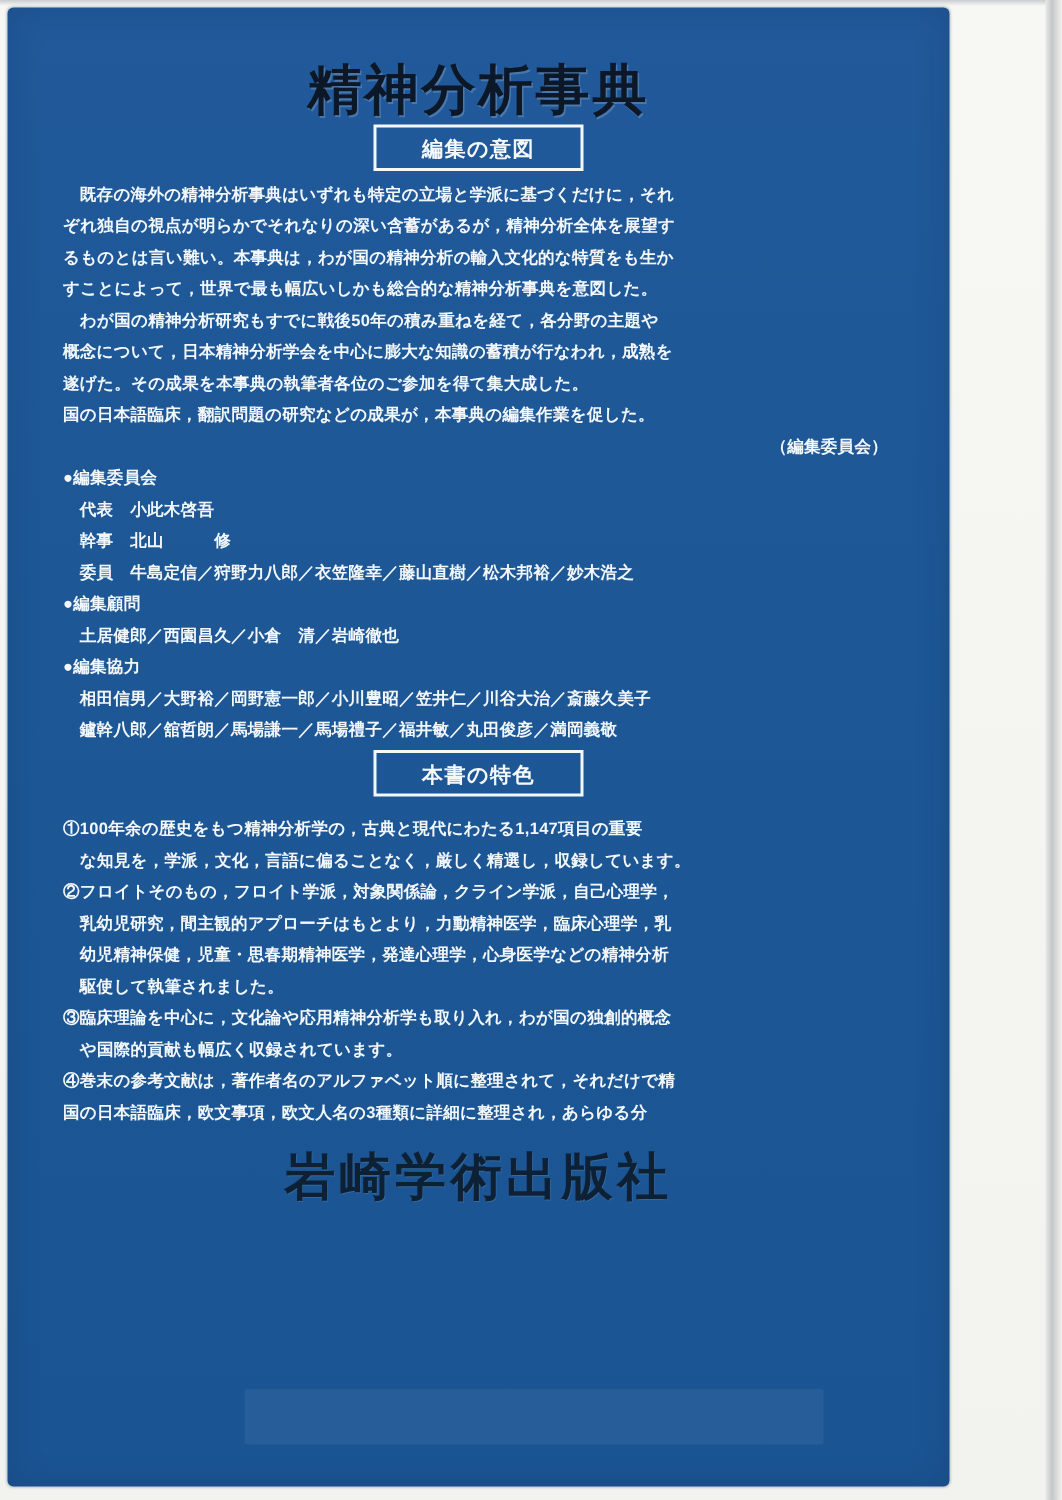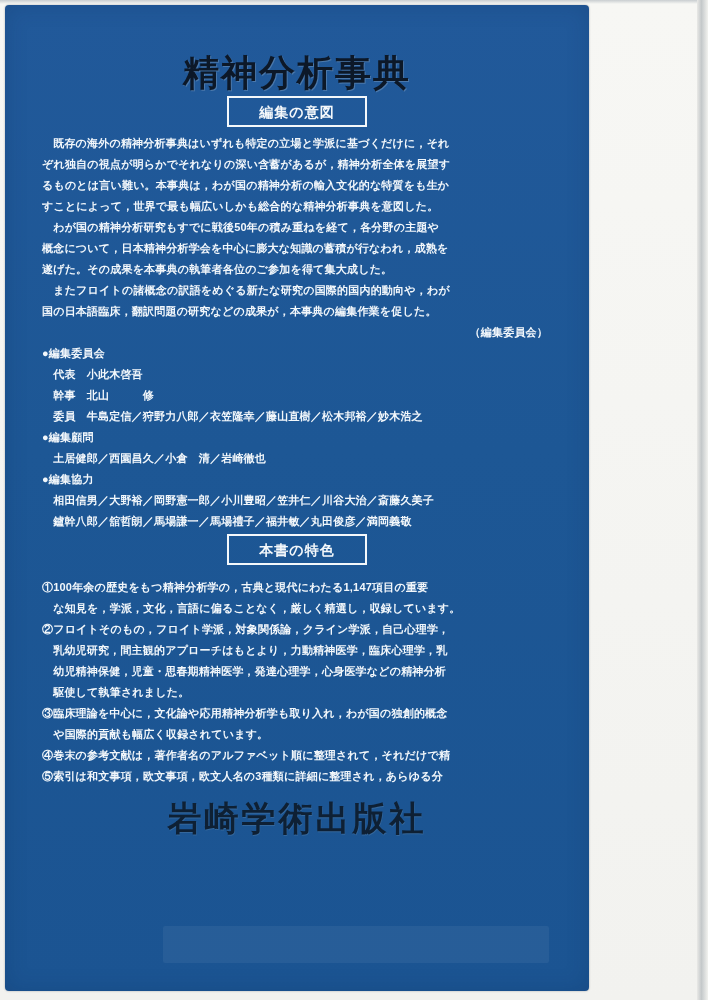--- a/index.html
+++ b/index.html
@@ -12,28 +12,28 @@
     width: 708px;
     height: 1000px;
     background: linear-gradient(180deg, #c9cdd0 0%, #f7f7f4 4px, #f2f2ef 100%);
     overflow: hidden;
     font-family: "Liberation Sans", sans-serif;
   }
   .cover {
     position: absolute;
     left: 5px;
     top: 5px;
-    width: 584px;
+    width: 628px;
     height: 986px;
     background: linear-gradient(180deg, #21599a 0%, #1d5795 45%, #1b5492 100%);
     border-radius: 4px;
     box-shadow: 0 0 2px rgba(60,70,80,0.45), inset 0 0 22px rgba(10,35,70,0.18);
     overflow: hidden;
     box-sizing: border-box;
-    padding-top: 48px;
+    padding-top: 35px;
   }
   .title {
     margin: 0 0 3px 0;
     height: 40px;
     line-height: 40px;
     text-align: center;
     font-family: "Liberation Serif", serif;
     font-weight: bold;
     font-size: 36px;
     letter-spacing: 2px;
@@ -110,21 +110,20 @@
     </div>
 
     <div class="body-block intro-block">
       <div class="txt-line">　既存の海外の精神分析事典はいずれも特定の立場と学派に基づくだけに，それ</div>
       <div class="txt-line">ぞれ独自の視点が明らかでそれなりの深い含蓄があるが，精神分析全体を展望す</div>
       <div class="txt-line">るものとは言い難い。本事典は，わが国の精神分析の輸入文化的な特質をも生か</div>
       <div class="txt-line">すことによって，世界で最も幅広いしかも総合的な精神分析事典を意図した。</div>
       <div class="txt-line">　わが国の精神分析研究もすでに戦後50年の積み重ねを経て，各分野の主題や</div>
       <div class="txt-line">概念について，日本精神分析学会を中心に膨大な知識の蓄積が行なわれ，成熟を</div>
       <div class="txt-line">遂げた。その成果を本事典の執筆者各位のご参加を得て集大成した。</div>
-      <div class="txt-line">　またフロイトの諸概念の訳語をめぐる新たな研究の国際的国内的動向や，わが</div>
       <div class="txt-line">国の日本語臨床，翻訳問題の研究などの成果が，本事典の編集作業を促した。</div>
       <div class="txt-line credit-line">（編集委員会）</div>
     </div>
 
     <div class="body-block">
       <div class="txt-line">●編集委員会</div>
       <div class="txt-line">　代表　小此木啓吾</div>
       <div class="txt-line">　幹事　北山　　　修</div>
       <div class="txt-line">　委員　牛島定信／狩野力八郎／衣笠隆幸／藤山直樹／松木邦裕／妙木浩之</div>
       <div class="txt-line">●編集顧問</div>
@@ -141,20 +140,20 @@
     <div class="body-block">
       <div class="txt-line">①100年余の歴史をもつ精神分析学の，古典と現代にわたる1,147項目の重要</div>
       <div class="txt-line">　な知見を，学派，文化，言語に偏ることなく，厳しく精選し，収録しています。</div>
       <div class="txt-line">②フロイトそのもの，フロイト学派，対象関係論，クライン学派，自己心理学，</div>
       <div class="txt-line">　乳幼児研究，間主観的アプローチはもとより，力動精神医学，臨床心理学，乳</div>
       <div class="txt-line">　幼児精神保健，児童・思春期精神医学，発達心理学，心身医学などの精神分析</div>
       <div class="txt-line">　駆使して執筆されました。</div>
       <div class="txt-line">③臨床理論を中心に，文化論や応用精神分析学も取り入れ，わが国の独創的概念</div>
       <div class="txt-line">　や国際的貢献も幅広く収録されています。</div>
       <div class="txt-line">④巻末の参考文献は，著作者名のアルファベット順に整理されて，それだけで精</div>
-      <div class="txt-line">⑤索引は和文事項，欧文事項，欧文人名の3種類に詳細に整理され，あらゆる分</div>
+      <div class="txt-line">国の日本語臨床，欧文事項，欧文人名の3種類に詳細に整理され，あらゆる分</div>
     </div>
 
     <div class="publisher">岩崎学術出版社</div>
 
     <div class="ghost-band"></div>
   </div>
 </div>
 
 </body></html>

